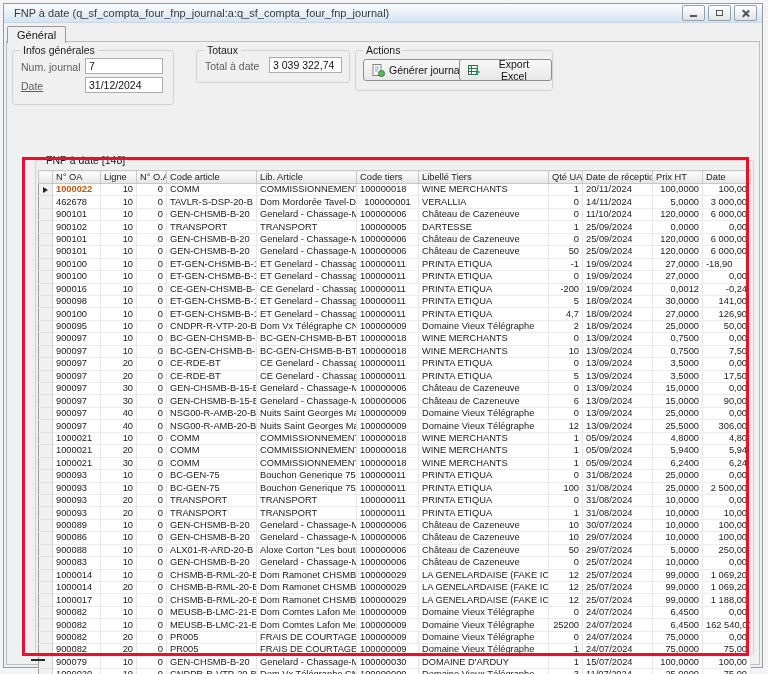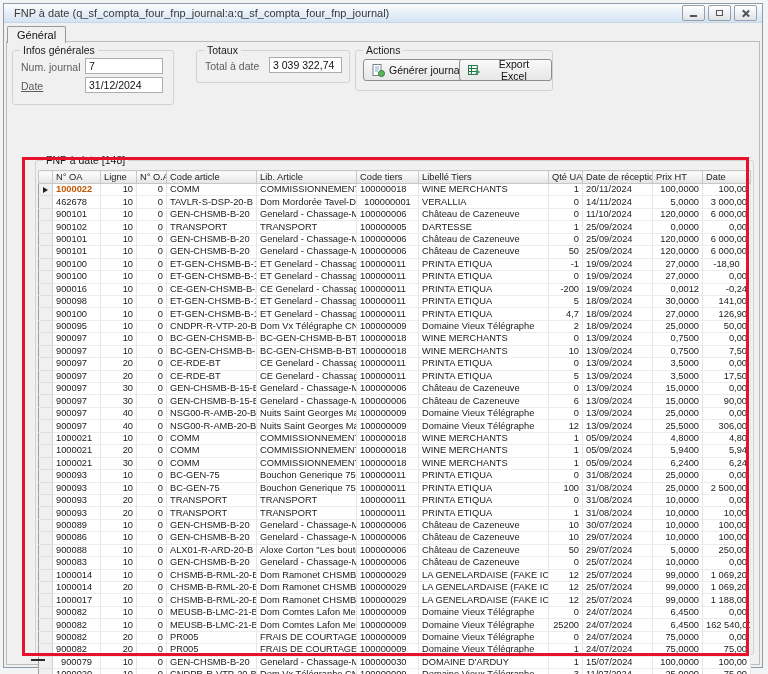--- a/index.html
+++ b/index.html
@@ -223,21 +223,21 @@
                 <td style="text-align: left;">900100</td>
                 <td style="text-align: right;">10</td>
                 <td style="text-align: right;">0</td>
                 <td style="text-align: left;">ET-GEN-CHSMB-B-1</td>
                 <td style="text-align: left;">ET Genelard - Chassage-M</td>
                 <td style="text-align: left;">100000011</td>
                 <td style="text-align: left;">PRINTA ETIQUA</td>
                 <td style="text-align: right;">-1</td>
                 <td style="text-align: left;">19/09/2024</td>
                 <td style="text-align: right;">27,0000</td>
-                <td style="text-align: center;">-18,90</td>
+                <td style="text-align: left;">-18,90</td>
               </tr>
               <tr>
                 <td class="rowsel"></td>
                 <td style="text-align: left;">900100</td>
                 <td style="text-align: right;">10</td>
                 <td style="text-align: right;">0</td>
                 <td style="text-align: left;">ET-GEN-CHSMB-B-1</td>
                 <td style="text-align: left;">ET Genelard - Chassage-M</td>
                 <td style="text-align: left;">100000011</td>
                 <td style="text-align: left;">PRINTA ETIQUA</td>
@@ -661,21 +661,21 @@
                 <td style="text-align: left;">FRAIS DE COURTAGE</td>
                 <td style="text-align: left;">100000009</td>
                 <td style="text-align: left;">Domaine Vieux Télégraphe</td>
                 <td style="text-align: right;">1</td>
                 <td style="text-align: left;">24/07/2024</td>
                 <td style="text-align: right;">75,0000</td>
                 <td style="text-align: right;">75,00</td>
               </tr>
               <tr>
                 <td class="rowsel"></td>
-                <td style="text-align: center;">900079</td>
+                <td style="text-align: left;">900079</td>
                 <td style="text-align: right;">10</td>
                 <td style="text-align: right;">0</td>
                 <td style="text-align: left;">GEN-CHSMB-B-20</td>
                 <td style="text-align: left;">Genelard - Chassage-Mor</td>
                 <td style="text-align: left;">100000030</td>
                 <td style="text-align: left;">DOMAINE D'ARDUY</td>
                 <td style="text-align: right;">1</td>
                 <td style="text-align: left;">15/07/2024</td>
                 <td style="text-align: right;">100,0000</td>
                 <td style="text-align: right;">100,00</td>

